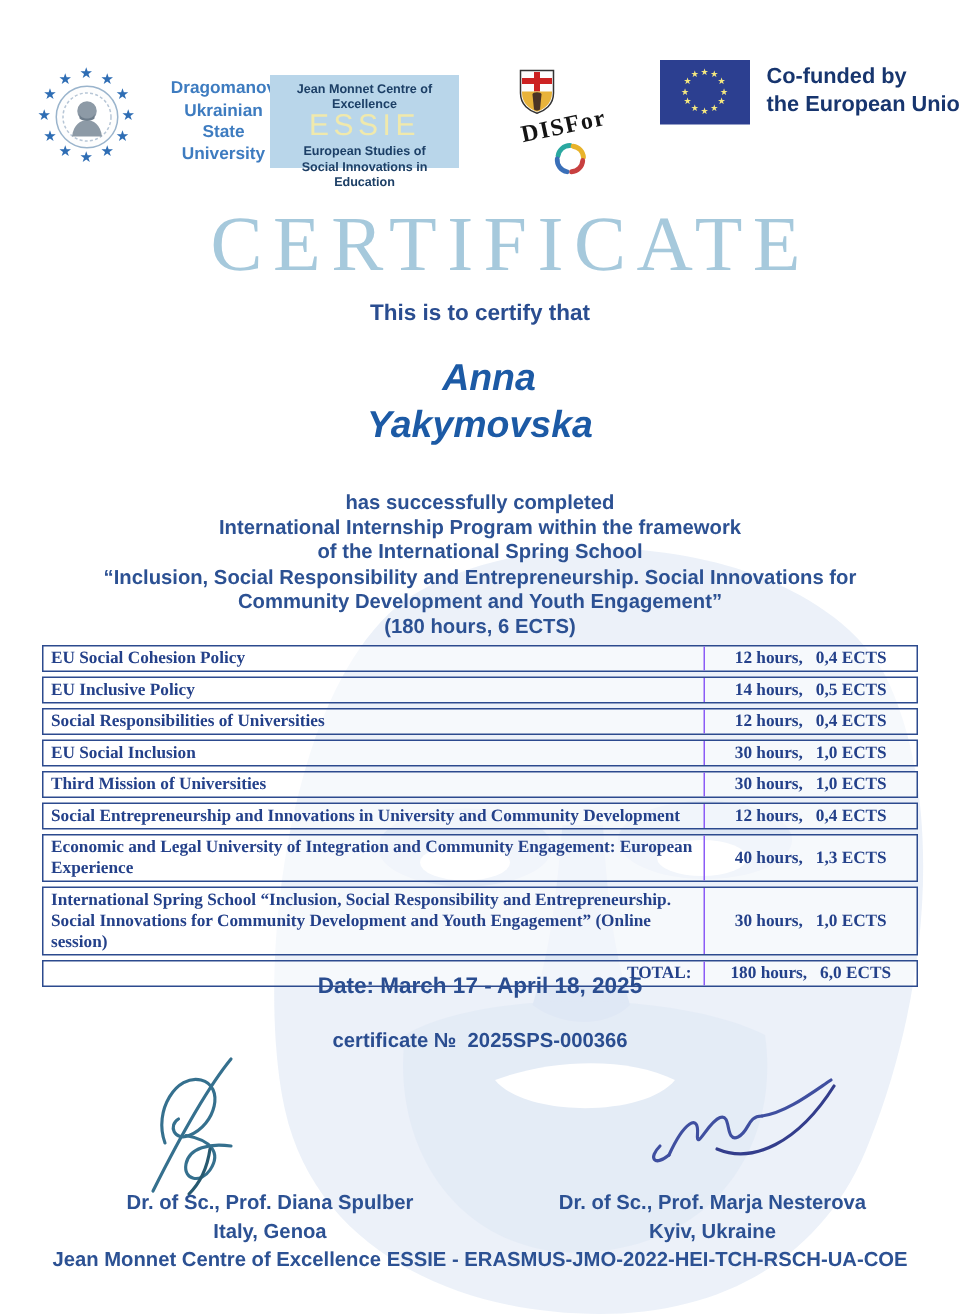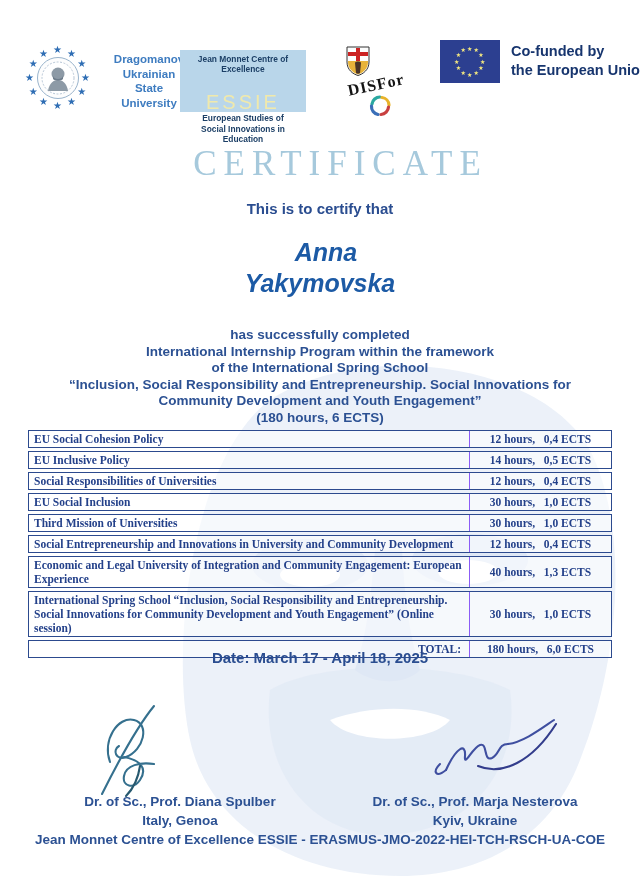--- a/index.html
+++ b/index.html
@@ -17,39 +17,39 @@
   .drag-center { position:absolute; left:13px; top:13px; width:42px; height:42px; border-radius:50%;
                  border:1px solid #9ab4cc; background:#fdfdfd; display:flex; align-items:center; justify-content:center; }
   .drag-center svg { width:34px; height:34px; }
   .drag-text { width:106px; margin-left:4px; padding-top:8px; text-align:center;
                color:#3e7cc0; font-weight:bold; font-size:11.5px; line-height:14.5px; }
 
   .logo-essie { position:absolute; left:180px; top:50px; width:126px; height:62px;
                 background:#b9d6ea; text-align:center; color:#1c3f66; }
   .essie-l1 { font-size:8.4px; font-weight:bold; margin-top:4px; }
   .essie-acr { font-size:20px; letter-spacing:3px; color:#f0e9ac; line-height:21px;
-               font-family:"Liberation Sans",sans-serif;margin-top:18px; }
+               font-family:"Liberation Sans",sans-serif; }
   .essie-l3, .essie-l4 { font-size:8.4px; font-weight:bold; line-height:10.5px; }
 
   .logo-disfor { position:absolute; left:336px; top:44px; width:82px; height:74px; }
   .disfor-shield { position:absolute; left:10px; top:2px; }
   .disfor-label { position:absolute; left:2px; top:32px; width:76px; text-align:center;
                   font-family:"Liberation Serif",serif; font-weight:bold; font-size:16px;
                   color:#141414; transform:rotate(-12deg); letter-spacing:1px; }
   .disfor-swirl { position:absolute; left:32px; top:50px; }
 
   .logo-eu { position:absolute; left:424px; top:40px; display:flex;margin-left:16px; }
   .eu-flag { position:relative; width:60px; height:43px; background:#2c3f90; }
   .eu-text { margin-left:11px; padding-top:2px; font-size:14.5px; font-weight:bold;
              color:#17356e; line-height:19px; white-space:nowrap; }
 
   
   .abs { position:absolute; left:0; width:100%; text-align:center; }
   .title { top:138px; font-family:"Liberation Serif", serif; font-weight:400;
-           font-size:35px; line-height:52px; color:#a6c9dc; letter-spacing:7px;padding-left:41px; }
+           font-size:52px; line-height:52px; color:#a6c9dc; letter-spacing:7px;padding-left:41px; }
   .certify { top:200px; font-size:15px; font-weight:bold; color:#2a4d90; }
   .fname { top:238px; font-size:25px; font-weight:bold; font-style:italic; color:#1c5aa5;padding-left:12px; }
   .lname { top:269px; font-size:25px; font-weight:bold; font-style:italic; color:#1c5aa5; }
   .statement { top:327px; font-size:13.5px; font-weight:bold; color:#2c5193; line-height:16.5px; }
 
   
   .ctable { position:absolute; left:28px; top:430px; width:584px;
             font-family:"Liberation Serif", serif; font-weight:bold; font-size:11.5px; color:#24418a; }
   .t-row { display:flex; border:1px solid #2c4a8e; margin-bottom:3px; background:rgba(255,255,255,.55); }
   .t-left { flex:1; padding:1px 5px; line-height:14px; display:flex; align-items:center; }
@@ -220,20 +220,21 @@
           <div class="t-left">International Spring School “Inclusion, Social Responsibility and Entrepreneurship. Social Innovations for Community Development and Youth Engagement” (Online session)</div>
           <div class="t-right">30 hours,   1,0 ECTS</div>
         </div>
         <div class="t-row t-total">
           <div class="t-left">TOTAL:</div>
           <div class="t-right">180 hours,   6,0 ECTS</div>
         </div>
       </div>
 
     <div class="abs dateline">Date: March 17 - April 18, 2025</div>
+    <div class="abs certnum">certificate №  2025SPS-000366</div>
 
     <svg class="sig sig-left" width="128" height="98" viewBox="0 0 128 98">
       <g fill="none" stroke="#35708e" stroke-width="2.1" stroke-linecap="round">
         <path d="M14 94 C 28 66 48 28 66 6"></path>
         <path d="M22 62 C 14 40 30 16 46 20 C 62 24 56 50 38 57 C 28 61 24 50 31 46"></path>
         <path d="M36 57 C 52 60 60 68 52 80 C 46 89 34 87 36 76 C 38 65 52 62 66 64"></path>
         <path d="M52 66 C 50 80 44 90 38 96" stroke="#27596f"></path>
       </g>
     </svg>
     <svg class="sig sig-right" width="140" height="72" viewBox="0 0 140 72">

